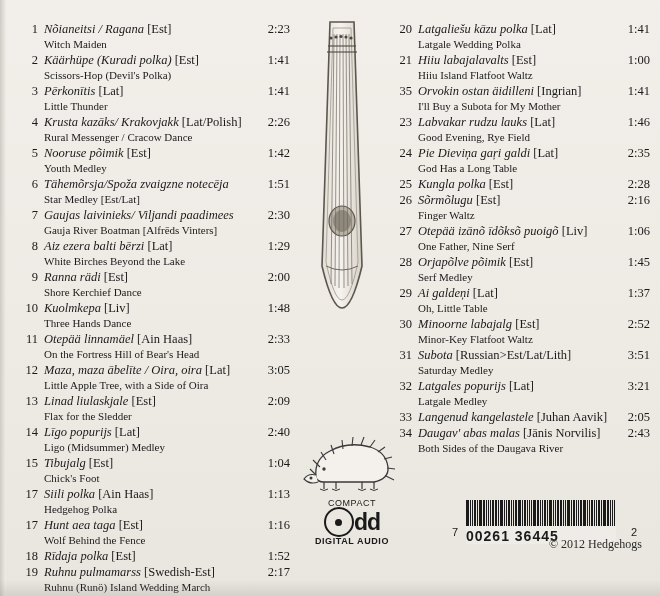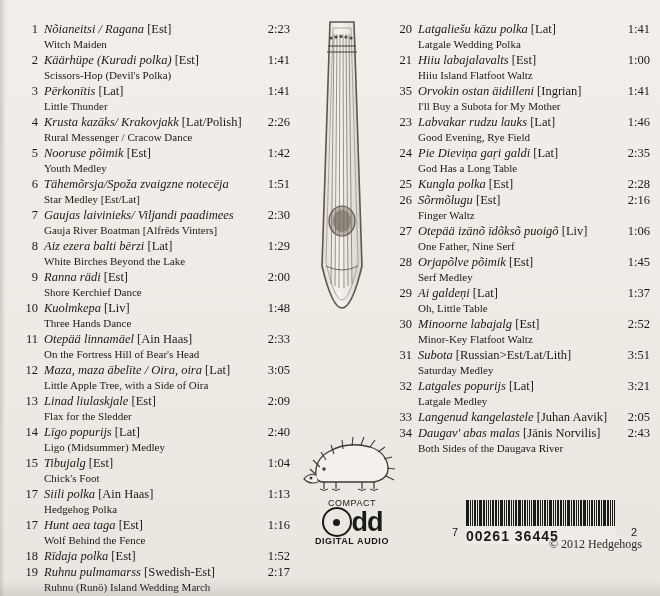--- a/index.html
+++ b/index.html
@@ -129,21 +129,21 @@
   .cd-disc:after {
     content: "";
     position: absolute;
     left: 50%; top: 50%;
     width: 7px; height: 7px;
     margin: -3.5px 0 0 -3.5px;
     border-radius: 50%;
     background: #1a1a1a;
   }
   .cd-dd {
-    font-size: 27px;
+    font-size: 23px;
     font-weight: bold;
     letter-spacing: -1px;
     margin-left: 0;
   }
   .cd-bottom {
     font-size: 9px;
     letter-spacing: 0.6px;
     line-height: 11px;
     font-weight: bold;
   }

